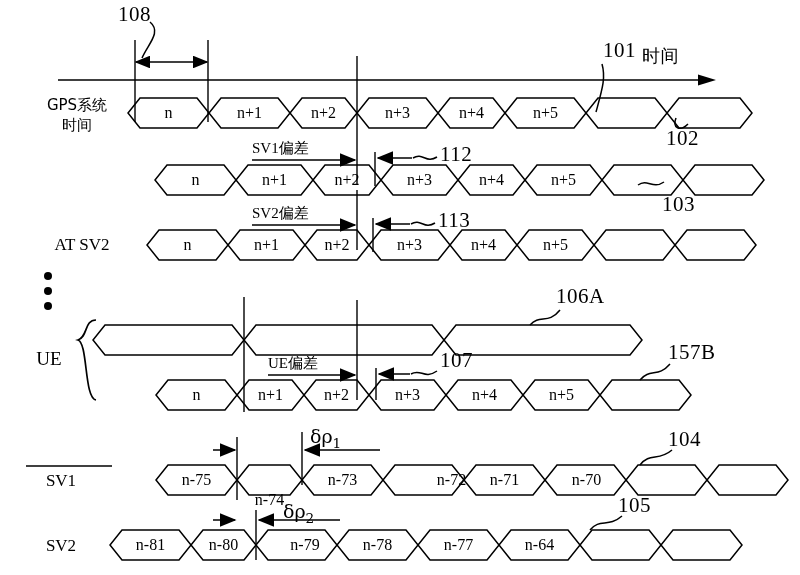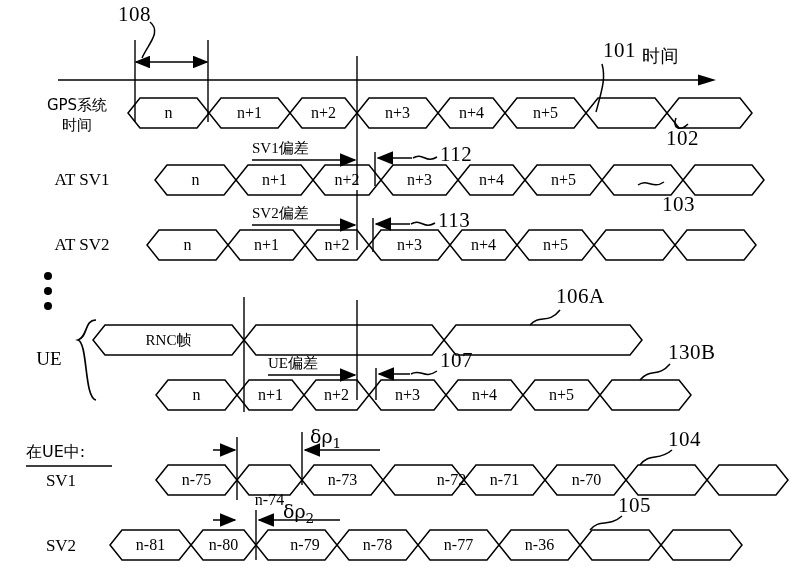--- a/index.html
+++ b/index.html
@@ -222,38 +222,36 @@
 
     <line x1="26" y1="466" x2="112" y2="466" stroke="#000" stroke-width="1.7"></line>
   </svg>
 
   <div class="ref" style="left:603px; top:38px;">101</div>
   <div class="ref cjk" style="left:642px; top:44px; font-size:18px;">时间</div>
   <div class="ref" style="left:118px; top:2px;">108</div>
   <div class="ref" style="left:666px; top:126px;">102</div>
   <div class="ref" style="left:662px; top:192px;">103</div>
   <div class="ref" style="left:556px; top:284px;">106A</div>
-  <div class="ref" style="left:668px; top:340px;">130B</div>
+  <div class="ref" style="left:668px; top:340px;">157B</div>
   <div class="ref" style="left:668px; top:427px;">104</div>
   <div class="ref" style="left:618px; top:493px;">105</div>
   <div class="ref" style="left:440px; top:142px;text-align:right;">112</div>
   <div class="ref" style="left:438px; top:208px;">113</div>
   <div class="ref" style="left:440px; top:348px;">107</div>
 
   <div class="rowlabel cjk" style="left:22px; top:96px; width:110px; font-size:15px;">GPS系统</div>
   <div class="rowlabel cjk" style="left:22px; top:116px; width:110px; font-size:15px;">时间</div>
 
-  <div class="rowlabel" style="left:22px; top:170px; width:120px;">AT SV1</div>
   <div class="rowlabel" style="left:22px; top:235px; width:120px;">AT SV2</div>
 
   <div class="rowlabel" style="left:22px; top:471px; width:78px;">SV1</div>
   <div class="rowlabel" style="left:22px; top:536px; width:78px;">SV2</div>
 
   <div class="rowlabel" style="left:24px; top:348px; width:50px; font-size:19px;">UE</div>
-  <div class="rowlabel cjk" style="left:26px; top:442px; width:88px; font-size:16px; text-align:left;">在UE中:</div>
 
   <div class="dots" style="left:44px; top:272px;">
     <div class="dot"></div>
       <div class="dot"></div>
       <div class="dot"></div>
   </div>
 
   <div class="ann cjk" style="left:252px; top:139px;">SV1偏差</div>
   <div class="ann cjk" style="left:252px; top:204px;">SV2偏差</div>
   <div class="ann cjk" style="left:268px; top:354px;">UE偏差</div>
@@ -285,21 +283,20 @@
 
   <div class="seglabel" style="left:147px; top:236px; width:81px;">n</div>
   <div class="seglabel" style="left:228px; top:236px; width:77px;">n+1</div>
   <div class="seglabel" style="left:305px; top:236px; width:64px;">n+2</div>
   <div class="seglabel" style="left:369px; top:236px; width:81px;">n+3</div>
   <div class="seglabel" style="left:450px; top:236px; width:67px;">n+4</div>
   <div class="seglabel" style="left:517px; top:236px; width:77px;">n+5</div>
   <div class="seglabel" style="left:594px; top:236px; width:81px;"></div>
   <div class="seglabel" style="left:675px; top:236px; width:81px;"></div>
 
-  <div class="seglabel cjk" style="left:93px; top:331px; width:151px; font-size:15px;">RNC帧</div>
   <div class="seglabel" style="left:244px; top:331px; width:200px;"></div>
   <div class="seglabel" style="left:444px; top:331px; width:198px;"></div>
 
   <div class="seglabel" style="left:156px; top:386px; width:81px;">n</div>
   <div class="seglabel" style="left:237px; top:386px; width:67px;">n+1</div>
   <div class="seglabel" style="left:304px; top:386px; width:65px;">n+2</div>
   <div class="seglabel" style="left:369px; top:386px; width:77px;">n+3</div>
   <div class="seglabel" style="left:446px; top:386px; width:77px;">n+4</div>
   <div class="seglabel" style="left:523px; top:386px; width:77px;">n+5</div>
   <div class="seglabel" style="left:600px; top:386px; width:91px;"></div>
@@ -311,17 +308,17 @@
   <div class="seglabel" style="left:464px; top:471px; width:81px;">n-71</div>
   <div class="seglabel" style="left:545px; top:471px; width:83px;">n-70</div>
   <div class="seglabel" style="left:626px; top:471px; width:81px;"></div>
   <div class="seglabel" style="left:707px; top:471px; width:81px;"></div>
 
   <div class="seglabel" style="left:110px; top:536px; width:81px;">n-81</div>
   <div class="seglabel" style="left:191px; top:536px; width:65px;">n-80</div>
   <div class="seglabel" style="left:256px; top:536px; width:98px;">n-79</div>
   <div class="seglabel" style="left:337px; top:536px; width:81px;">n-78</div>
   <div class="seglabel" style="left:418px; top:536px; width:81px;">n-77</div>
-  <div class="seglabel" style="left:499px; top:536px; width:81px;">n-36</div>
+  <div class="seglabel" style="left:499px; top:536px; width:81px;">n-64</div>
   <div class="seglabel" style="left:580px; top:536px; width:81px;"></div>
   <div class="seglabel" style="left:661px; top:536px; width:81px;"></div>
 
 </div>
 
 </body></html>

